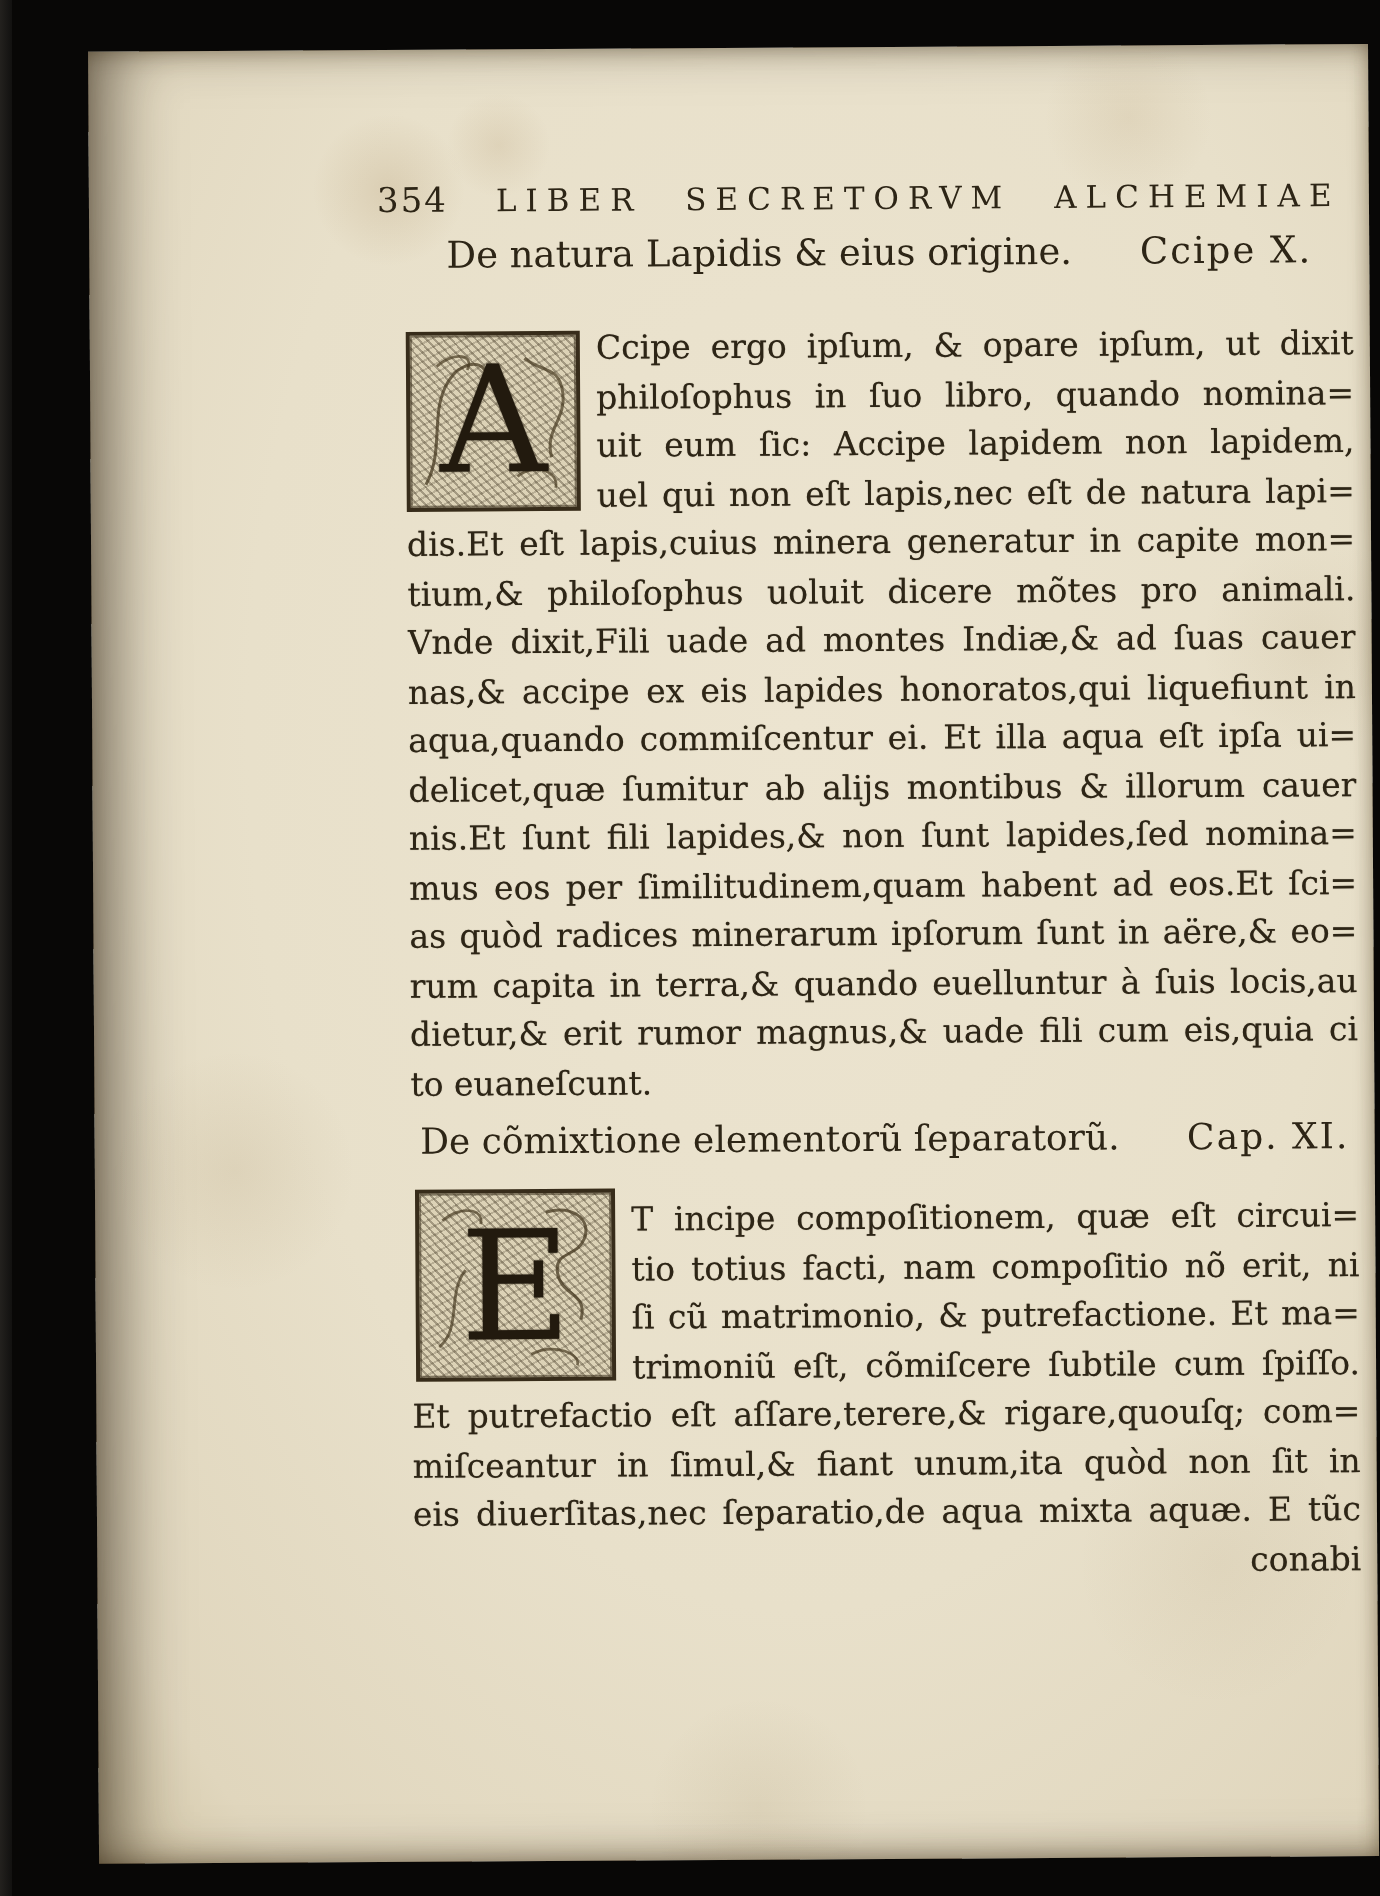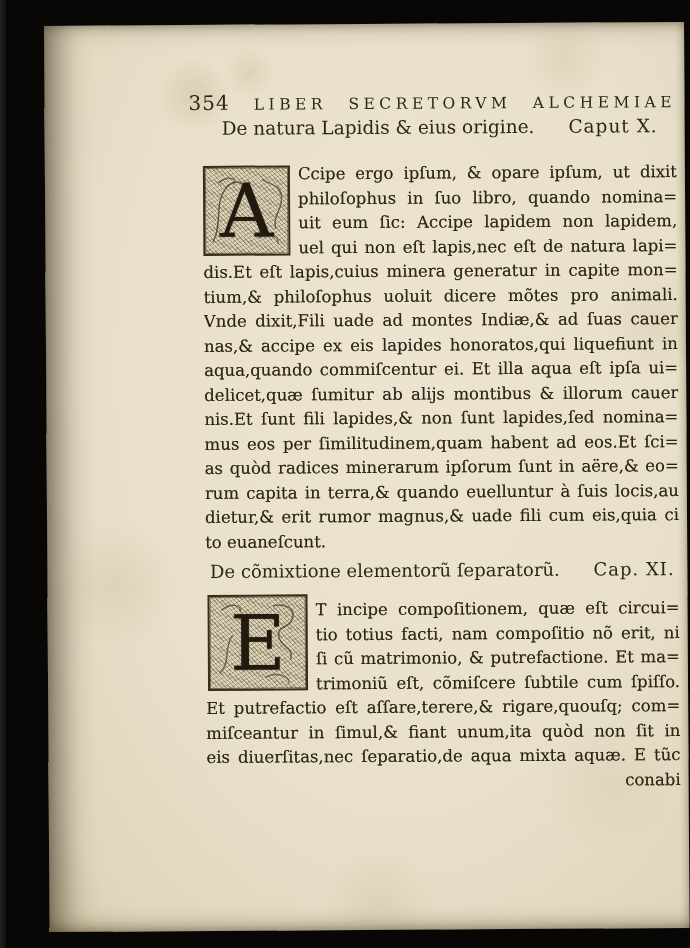--- a/index.html
+++ b/index.html
@@ -34,21 +34,21 @@
       radial-gradient(circle at 520px 36px, rgba(146,110,58,.10), transparent 42px),
       radial-gradient(circle at 610px 300px, rgba(130,100,52,.08), transparent 55px),
       radial-gradient(circle at 70px 560px, rgba(130,100,52,.09), transparent 60px),
       radial-gradient(circle at 330px 880px, rgba(120,95,48,.08), transparent 55px),
       radial-gradient(circle at 560px 760px, rgba(130,100,52,.06), transparent 70px);
   }
   .header{
     position:absolute;top:66px;left:144px;right:30px;
     display:flex;align-items:baseline;white-space:nowrap;
   }
-  .pagenum{font-size:20px;letter-spacing:1px;}
+  .pagenum{font-size:17px;letter-spacing:1px;}
   .running{margin-left:24px;font-size:15.5px;letter-spacing:4.5px;word-spacing:12px;}
   .subtitle{
     position:absolute;left:158px;width:474px;
     text-align:center;white-space:nowrap;font-size:18.5px;
   }
   .ch1head{top:93px;}
   .ch2head{top:536px;font-size:18px;}
   .caput{margin-left:28px;letter-spacing:1px;}
   .dropcap{
     position:absolute;
@@ -90,21 +90,21 @@
 
 <div class="page">
 
   <div class="header">
     <span class="pagenum">354</span>
     <span class="running">LIBER SECRETORVM ALCHEMIAE</span>
   </div>
 
   <div class="subtitle ch1head">
     <span>De natura Lapidis &amp; eius origine.</span>
-    <span class="caput">Caput X.</span>
+    <span class="caput">Ccipe X.</span>
   </div>
 
   <div class="dropcap dropcap-a">
     <svg viewBox="0 0 87 90" aria-hidden="true">
       <path d="M8,78 C18,60 10,40 20,24 C26,14 38,12 40,20" fill="none" stroke="#473a22" stroke-width="1.6" opacity=".75"></path>
       <path d="M60,12 C70,20 78,16 80,30 C82,44 70,50 74,64" fill="none" stroke="#473a22" stroke-width="1.6" opacity=".7"></path>
       <path d="M14,16 C24,8 34,10 30,18" fill="none" stroke="#473a22" stroke-width="1.4" opacity=".7"></path>
       <path d="M56,74 C66,66 78,72 76,80" fill="none" stroke="#473a22" stroke-width="1.4" opacity=".7"></path>
     </svg>
     <span class="dc-letter">A</span>

